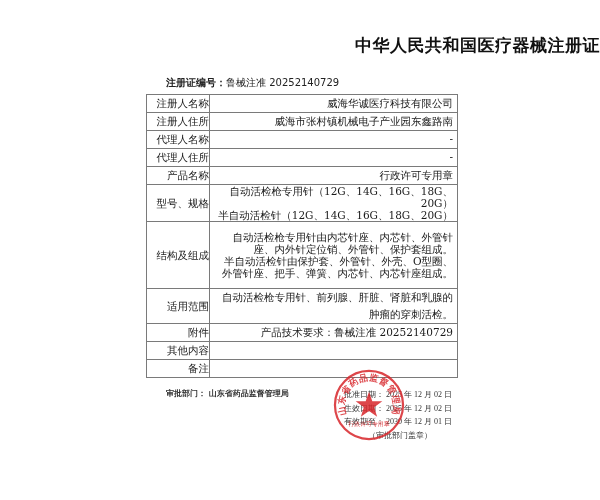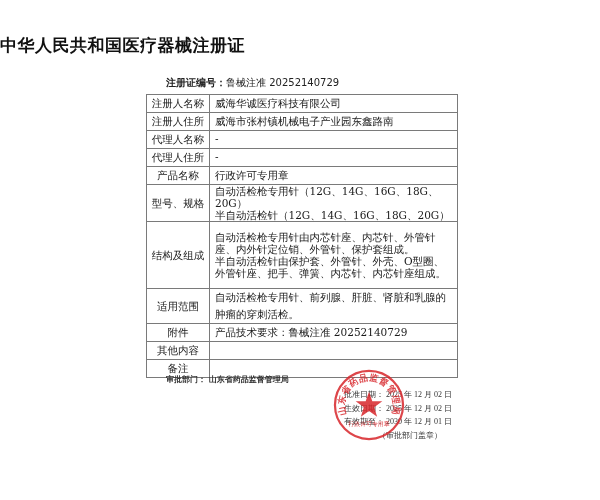--- a/index.html
+++ b/index.html
@@ -1,53 +1,53 @@
 <!DOCTYPE html>
 <html><head>
   <meta charset="utf-8">
   <style>
     html, body { margin: 0; padding: 0; }
     body {
       width: 600px; height: 500px; background: #ffffff; position: relative; overflow: hidden;
       font-family: "DejaVu Serif", "Liberation Serif", serif; color: #1a1a1a;
     }
     .title {
-      position: absolute; left: 0; top: 34px; width: 600px; text-align: left;
+      position: absolute; left: 0; top: 34px; width: 600px; text-align: right;
       font-size: 17px; font-weight: bold; letter-spacing: 0.5px; color: #111;
     }
     .regno {
       position: absolute; left: 166px; top: 76px; font-size: 10px; color: #222;
       font-family: "DejaVu Sans", sans-serif;
     }
     .regno .lbl { font-weight: bold; margin-top: 29px; }
     table.cert {
       position: absolute; left: 146px; top: 94px; width: 312px;
       border-collapse: collapse; table-layout: fixed;
       font-size: 10.5px;
     }
     table.cert td {
       border: 1px solid #7a7a7a; padding: 0 6px; vertical-align: middle;
       line-height: 17px;
     }
     table.cert td.k {
-      width: 62px; text-align: center; padding: 0; font-size: 10.5px;
+      width: 62px; text-align: right; padding: 0; font-size: 10.5px;
     }
-    table.cert td.v { text-align: left; padding-left: 5px; padding-right: 4px; }
+    table.cert td.v { text-align: right; padding-left: 5px; padding-right: 4px; }
     .para { display: block; line-height: 12px; }
     .footer-dept {
-      position: absolute; left: 166px; top: 374px; font-size: 8px; font-weight: bold;
+      position: absolute; left: 166px; top: 388px; font-size: 8px; font-weight: bold;
       font-family: "DejaVu Sans", sans-serif; color: #333;
     }
     .dates {
       position: absolute; left: 313px; top: 388px; font-size: 8px; color: #333;
       font-family: Liberation Serif, serif;
       margin-left: 31px;
     }
     .dates .line { height: 13.5px; line-height: 13.5px; white-space: nowrap; }
-    .dates .stamp-note { padding-left: 24px; text-align: center; }
+    .dates .stamp-note { padding-left: 24px; }
     .seal {
       position: absolute; left: 332px; top: 368px; width: 74px; height: 74px; pointer-events: none;
       opacity: 0.85;
     }
   </style>
 </head>
 <body>
 
 <div class="title">中华人民共和国医疗器械注册证</div>
 

